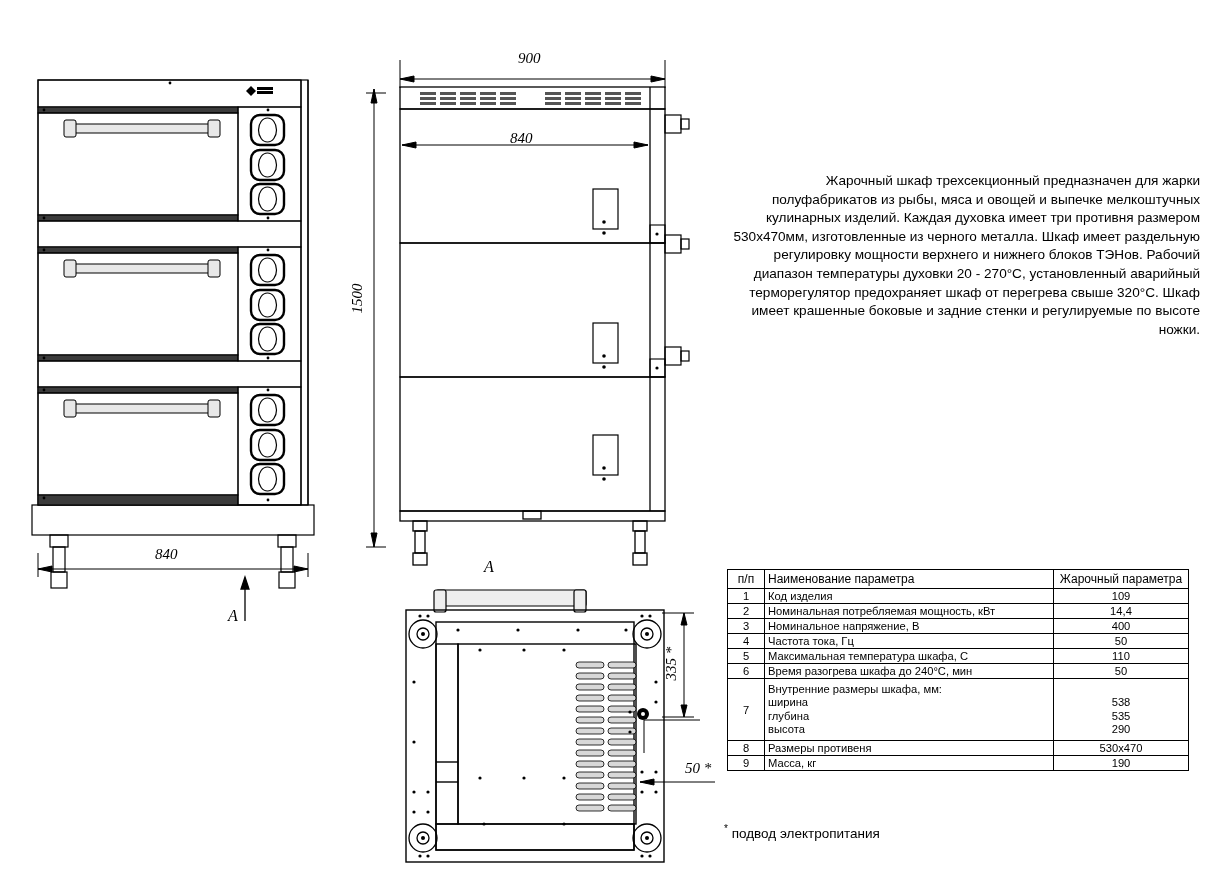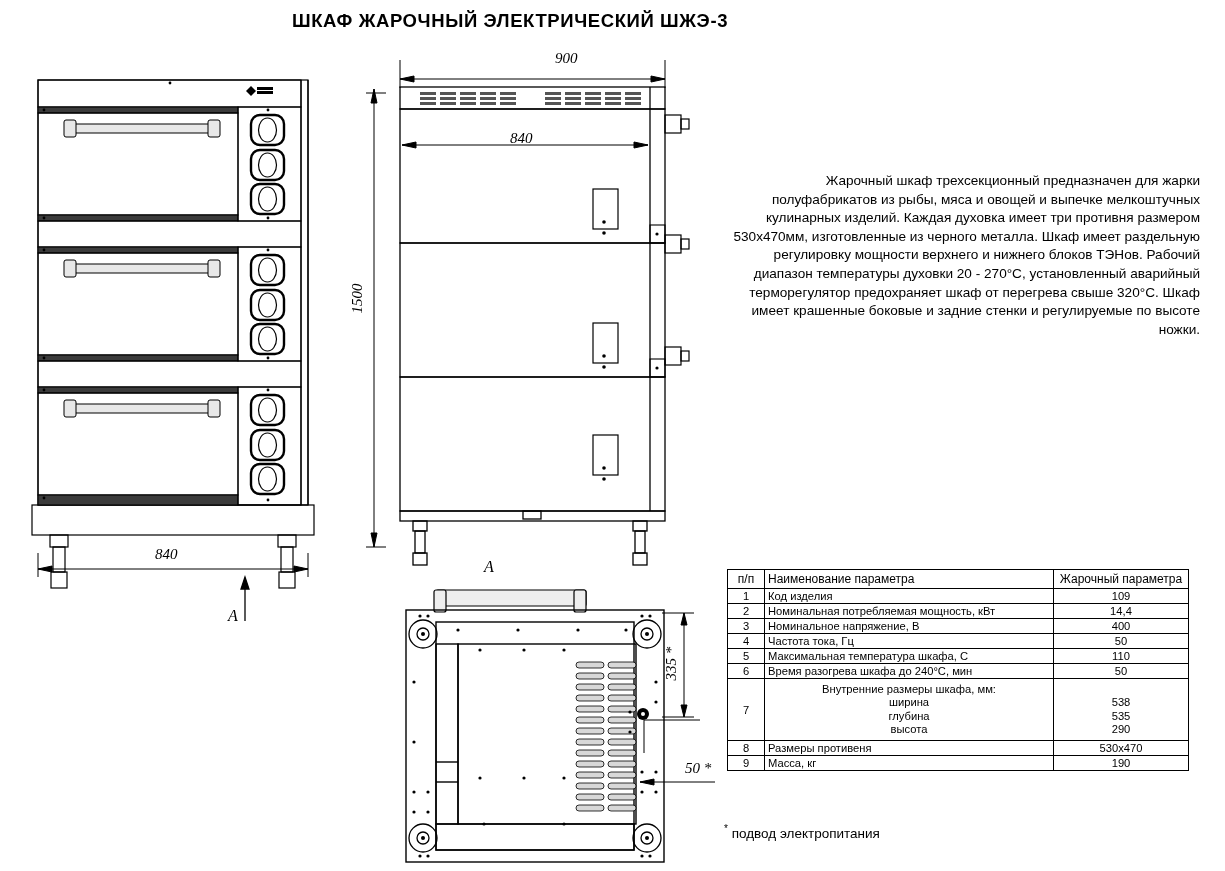--- a/index.html
+++ b/index.html
@@ -81,21 +81,20 @@
     left: 724px; top: 823px;
     font-size: 13.5px;
   }
   .sup-star { vertical-align: super; font-size: 10px; }
 </style>
 </head>
 <body>
 
 <div class="page">
 
-  <div id="title">ШКАФ ЖАРОЧНЫЙ ЭЛЕКТРИЧЕСКИЙ ШЖЭ-3</div>
 
   <div>
     <svg width="330" height="560" style="left:20px; top:70px;">
       <g fill="none" stroke="#000" stroke-width="1.2">
 
         <rect x="18" y="10" width="270" height="425"></rect>
 
         <rect x="12" y="435" width="282" height="30"></rect>
 
         <rect x="30" y="465" width="18" height="12"></rect>
@@ -218,21 +217,21 @@
 
     <svg width="300" height="40" style="left:395px; top:50px;">
       <g stroke="#000" stroke-width="1" fill="#000">
         <line x1="5" y1="10" x2="5" y2="38"></line>
         <line x1="270" y1="10" x2="270" y2="38"></line>
         <line x1="5" y1="29" x2="270" y2="29"></line>
         <polygon points="5,29 19,26 19,32"></polygon>
         <polygon points="270,29 256,26 256,32"></polygon>
       </g>
     </svg>
-    <div class="dimtxt" style="left:555px; top:50px;">900</div>
+    <div class="dimtxt" style="left:518px; top:50px;">900</div>
 
     <svg width="320" height="470" style="left:395px; top:85px;">
       <g fill="none" stroke="#000" stroke-width="1.3">
 
         <rect x="5" y="2" width="265" height="22"></rect>
 
         <rect x="5" y="24" width="265" height="134"></rect>
         <rect x="5" y="158" width="265" height="134"></rect>
         <rect x="5" y="292" width="265" height="134"></rect>
 
@@ -524,21 +523,21 @@
         <td class="c-name">Максимальная температура шкафа,  С</td>
         <td class="c-val">110</td>
       </tr>
       <tr>
         <td class="c-num">6</td>
         <td class="c-name">Время разогрева шкафа до 240°C, мин</td>
         <td class="c-val">50</td>
       </tr>
       <tr style="height:62px;">
         <td class="c-num">7</td>
-        <td class="c-name multi-name" style="white-space:pre-line;text-align:center;">Внутренние размеры шкафа, мм:
+        <td class="c-name multi-name" style="white-space:pre-line;">Внутренние размеры шкафа, мм:
 ширина
 глубина
 высота</td>
         <td class="c-val multi-val" style="white-space:pre-line;">
 538
 535
 290</td>
       </tr>
       <tr>
         <td class="c-num">8</td>

